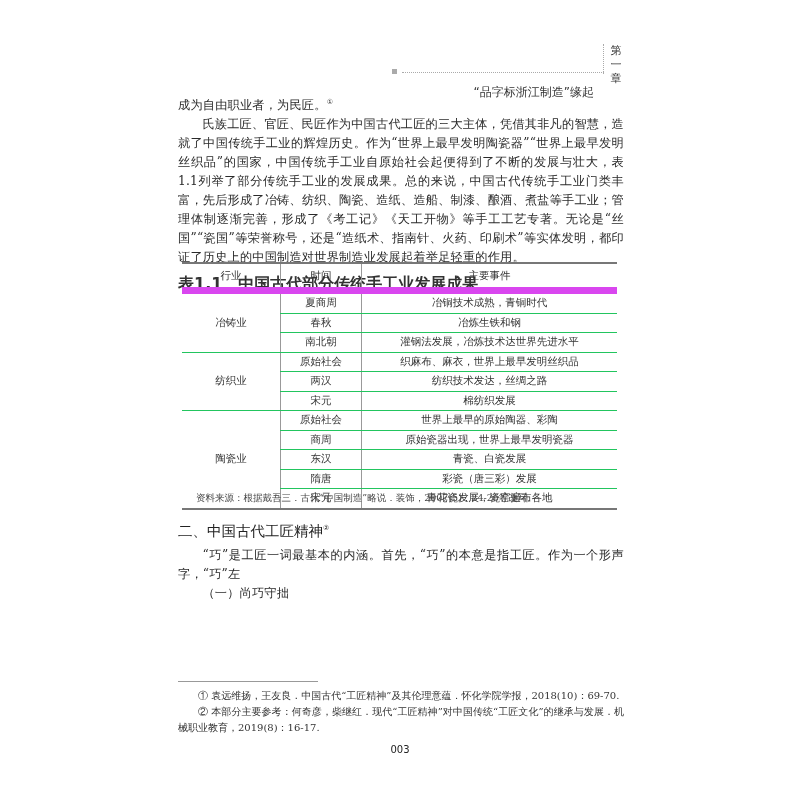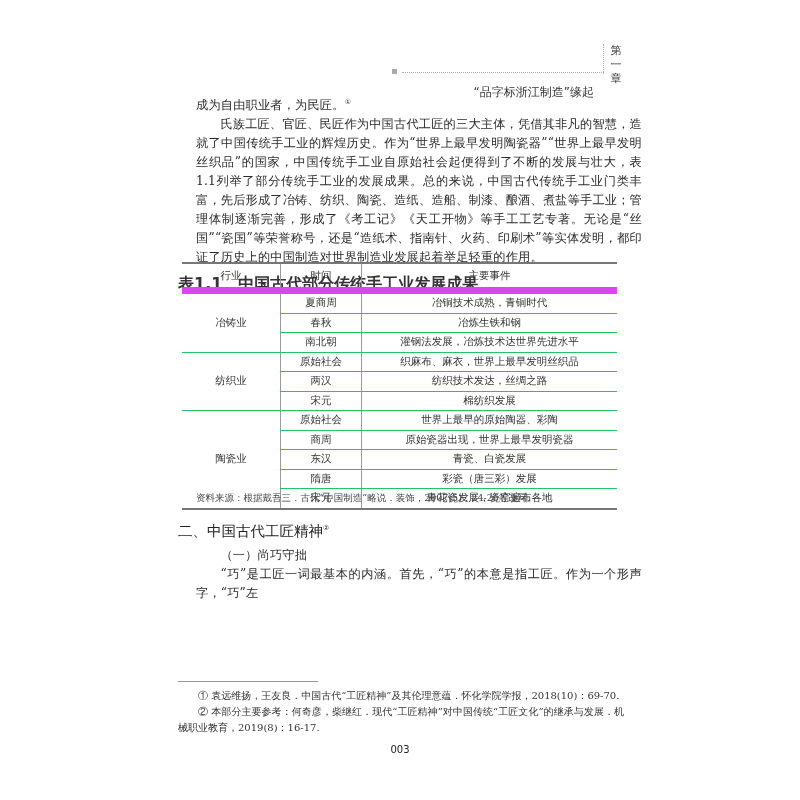--- a/index.html
+++ b/index.html
@@ -6,21 +6,21 @@
   body { width:800px; height:800px; background:#ffffff; position:relative; overflow:hidden;
          font-family:"DejaVu Serif", serif; color:#2a2a2a; }
   .header { position:absolute; top:44px; left:392px; width:212px; height:32px; }
   .header-title { position:absolute; right:10px; top:4px; font-family:"DejaVu Sans", sans-serif; font-size:12px; color:#333; white-space:nowrap;margin-top:36px; }
   .header-dots { position:absolute; left:10px; right:0; top:28px; border-top:1px dotted #aaa; }
   .header-square { position:absolute; left:0; top:25px; width:5px; height:5px; background:#aaa; }
   .header-vline { position:absolute; right:0; top:0; height:30px; border-left:1px dotted #aaa; }
   .chapter { position:absolute; left:609px; top:44px; width:14px; font-family:"DejaVu Sans", sans-serif; font-size:11px; line-height:14px; color:#333; text-align:center; }
   .chapter span { display:block; }
 
-  .content { position:absolute; left:196px; width:446px; font-size:12.2px; line-height:19px; letter-spacing:0.2px; }
+  .content { position:absolute; left:178px; width:446px; font-size:12.2px; line-height:19px; letter-spacing:0.2px; }
   p { margin:0; text-align:justify; }
   .indent { text-indent:2em; }
   sup { font-size:7px; }
 
   .table-title { position:absolute; top:244px; left:178px; width:446px; font-family:"DejaVu Sans", sans-serif; font-size:16px; font-weight:bold; color:#333;margin-top:30px; }
   table.data { position:absolute; top:262px; left:182px; width:435px; border-collapse:collapse; font-size:10.5px; color:#333; }
   table.data th { font-family:"DejaVu Sans", sans-serif; font-weight:normal; height:21px; border-bottom:7px solid #d946ef; }
   table.data td { height:18.5px; text-align:center; border-bottom:1px solid #22c55e; border-left:1px solid #999; padding:0; }
   table.data td.ind { border-left:none; }
   table.data th + th { border-left:1px solid #999;margin-top:20px; }
@@ -109,22 +109,22 @@
         <td>宋元</td>
         <td>青花瓷发展，瓷窑遍布各地</td>
       </tr>
   </tbody>
 </table>
 <div class="source">资料来源：根据戴吾三．古代“中国制造”略说．装饰，2007(5)：24-26等改写。</div>
 
 <div class="section-heading"><span>二、中国古代工匠精神</span><sup>②</sup></div>
 
 <div class="content" style="top:546px;">
+  <p class="indent">“巧”是工匠一词最基本的内涵。首先，“巧”的本意是指工匠。作为一个形声字，“巧”左</p>
   <p class="indent">（一）尚巧守拙</p>
-  <p class="indent">“巧”是工匠一词最基本的内涵。首先，“巧”的本意是指工匠。作为一个形声字，“巧”左</p>
 </div>
 
 <div class="fn-rule"></div>
 <div class="footnotes">
   <p class="indent">①  袁远维扬，王友良．中国古代“工匠精神”及其伦理意蕴．怀化学院学报，2018(10)：69-70.</p>
   <p class="indent">②  本部分主要参考：何奇彦，柴继红．现代“工匠精神”对中国传统“工匠文化”的继承与发展．机械职业教育，2019(8)：16-17.</p>
 </div>
 
 <div class="page-num">003</div>
 

